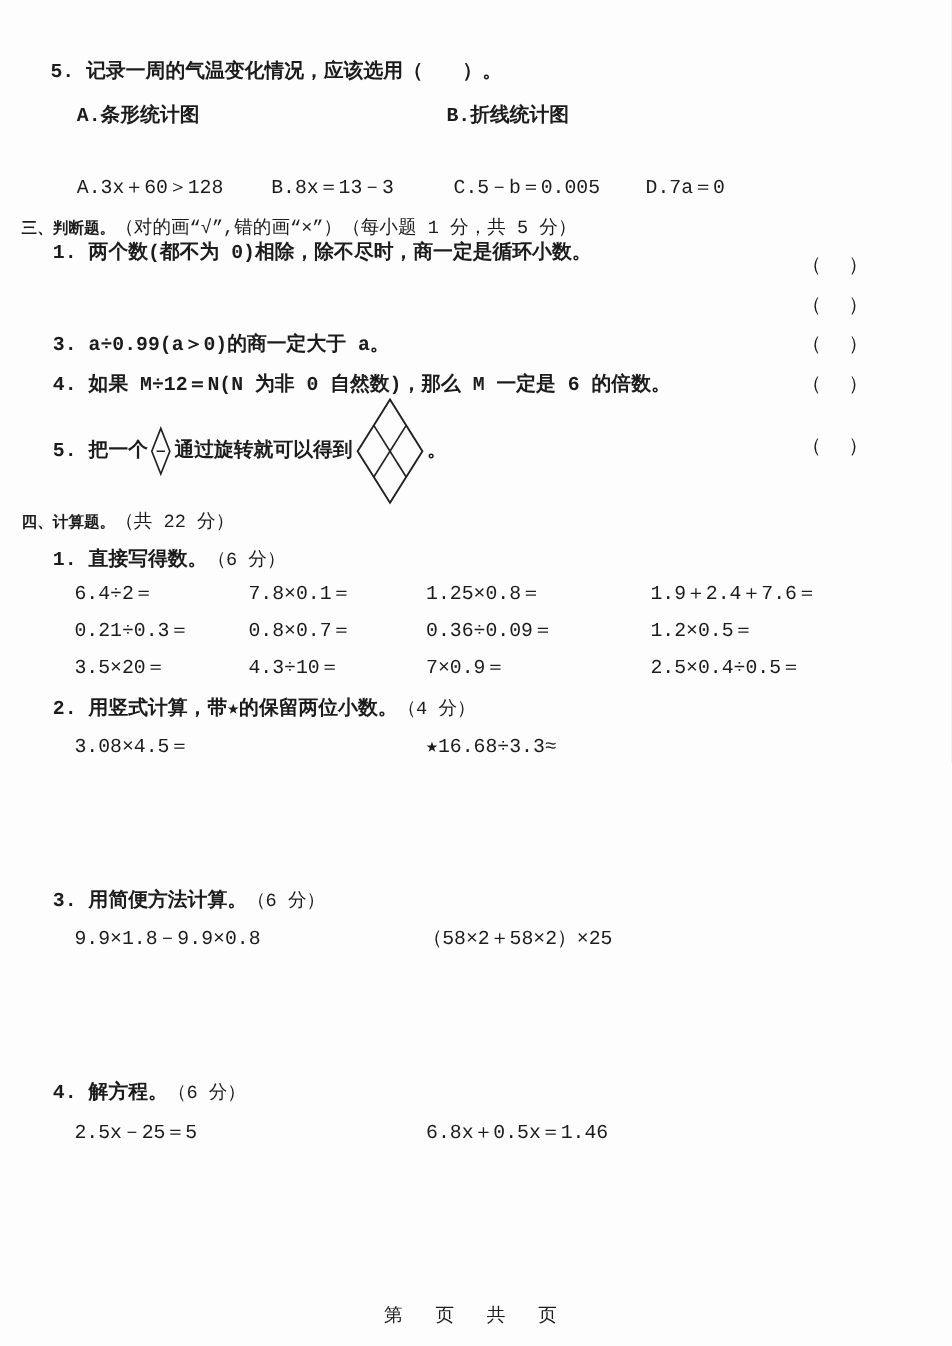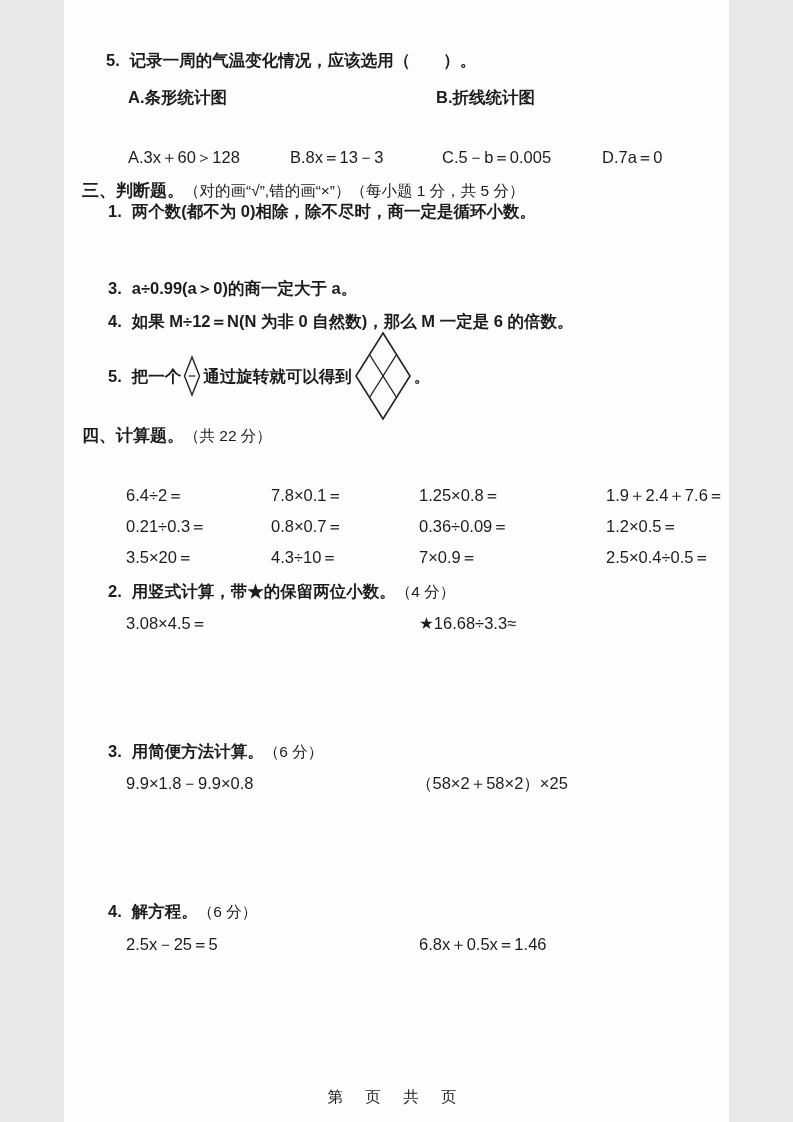--- a/index.html
+++ b/index.html
@@ -1,29 +1,29 @@
 <!DOCTYPE html>
 <html><head>
 <meta charset="utf-8">
 <style>
   html,body{margin:0;padding:0;background:#e8e8e8;}
   .page{
     position:relative;
-    width:665px;height:1122px;
+    width:793px;height:1122px;
     margin:0 auto;
     background:#fdfdfd;
     color:#1c1c1c;
-    font-family:Liberation Sans, sans-serif;
+    font-family:Liberation Mono, monospace;
     font-size:16.5px;
     overflow:hidden;
   }
   .line{position:absolute;white-space:nowrap;line-height:22px;}
   .qnum{font-weight:700;margin-right:10px;}
   .cn{font-weight:600;}
-  .heading{font-weight:700;font-size:17px;}
+  .heading{font-weight:700;font-size:13px;}
   .hint{font-weight:400;font-size:15.5px;}
   .math{font-weight:400;}
   .bracket{font-weight:400;letter-spacing:3px;}
   
   .q5{left:42px;top:49px;}
   .q5-opts-a{left:64px;top:86px;}
   .q5-opts-b{left:372px;top:86px;}
   .q6{left:42px;top:116px;}
   .q6a{left:64px;top:146px;}
   .q6b{left:226px;top:146px;}
@@ -112,20 +112,23 @@
       <line x1="42.5" y1="23.5" x2="15.5" y2="66.5" stroke="#222" stroke-width="1.4"></line>
     </svg>
     <span class="cn">。</span>
   </div>
   <div class="line br5 bracket">（　）</div>
 
   <div class="line sec4">
     <span class="heading">四、计算题。</span><span class="hint">（共 22 分）</span>
   </div>
 
+  <div class="line sub1">
+    <span class="qnum">1.</span><span class="cn">直接写得数。</span><span class="hint">（6 分）</span>
+  </div>
 
   <span class="grid-cell r1 c1">6.4÷2＝</span>
   <span class="grid-cell r1 c2">7.8×0.1＝</span>
   <span class="grid-cell r1 c3">1.25×0.8＝</span>
   <span class="grid-cell r1 c4">1.9＋2.4＋7.6＝</span>
   <span class="grid-cell r2 c1">0.21÷0.3＝</span>
   <span class="grid-cell r2 c2">0.8×0.7＝</span>
   <span class="grid-cell r2 c3">0.36÷0.09＝</span>
   <span class="grid-cell r2 c4">1.2×0.5＝</span>
   <span class="grid-cell r3 c1">3.5×20＝</span>

